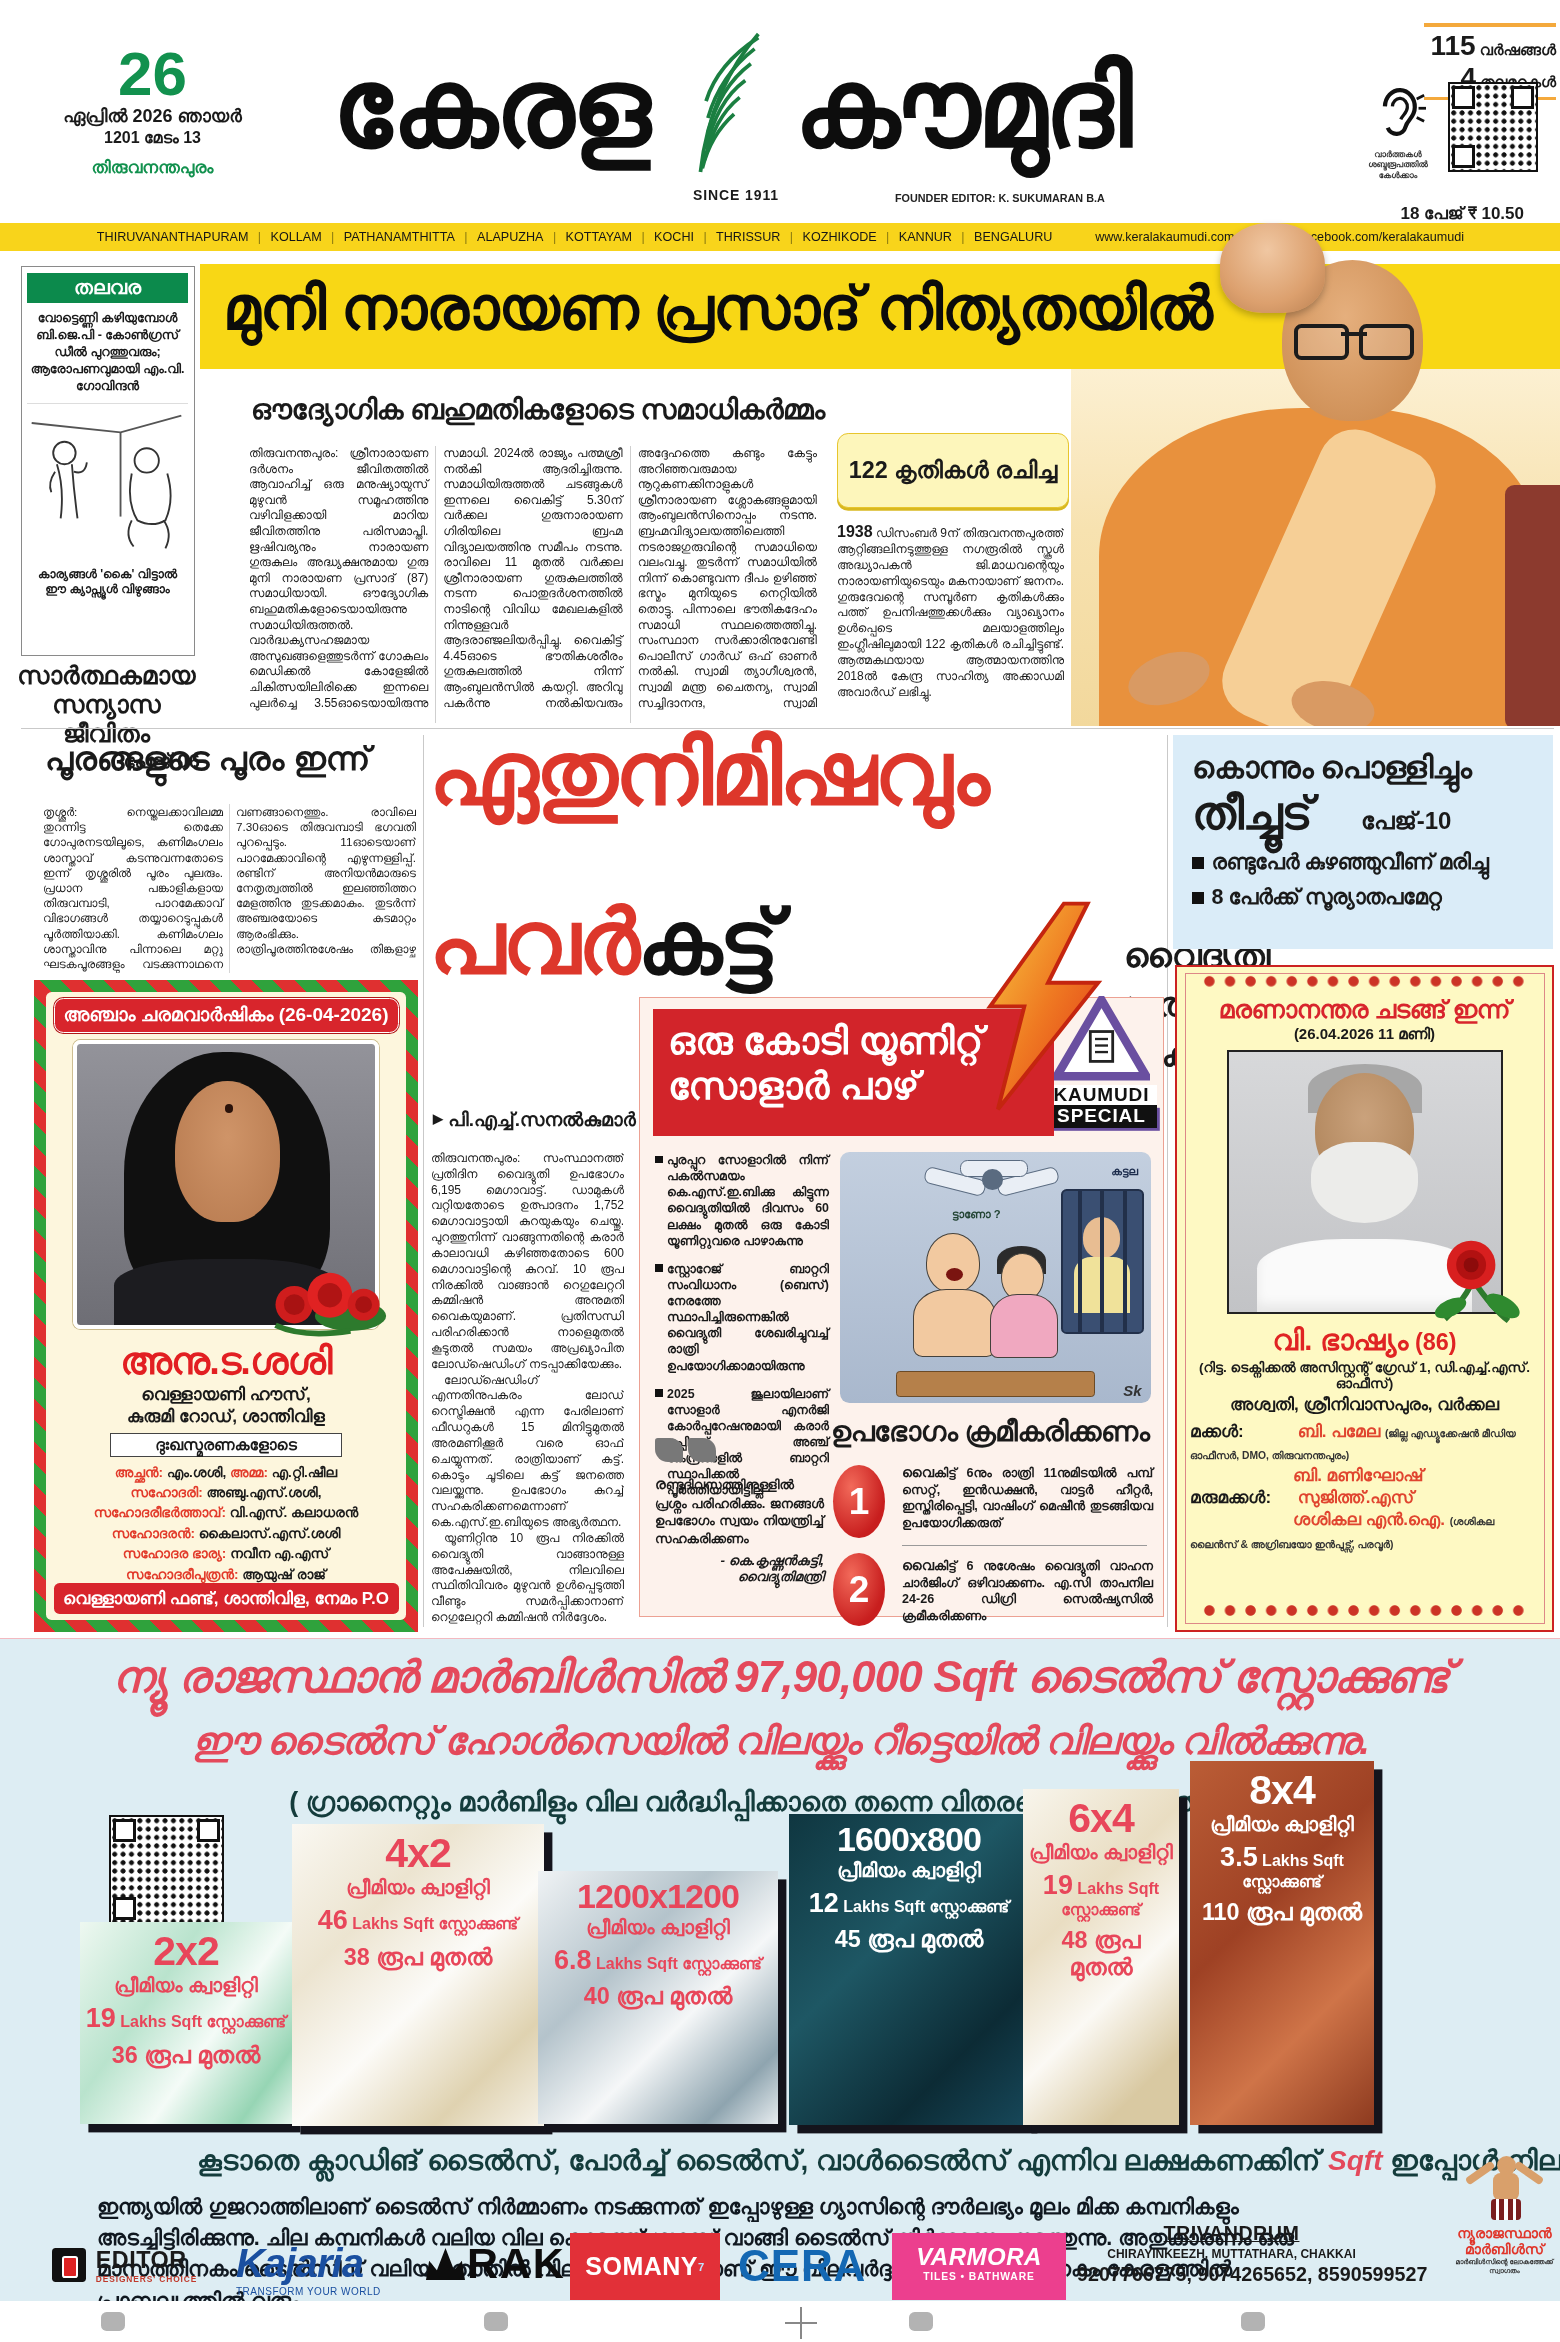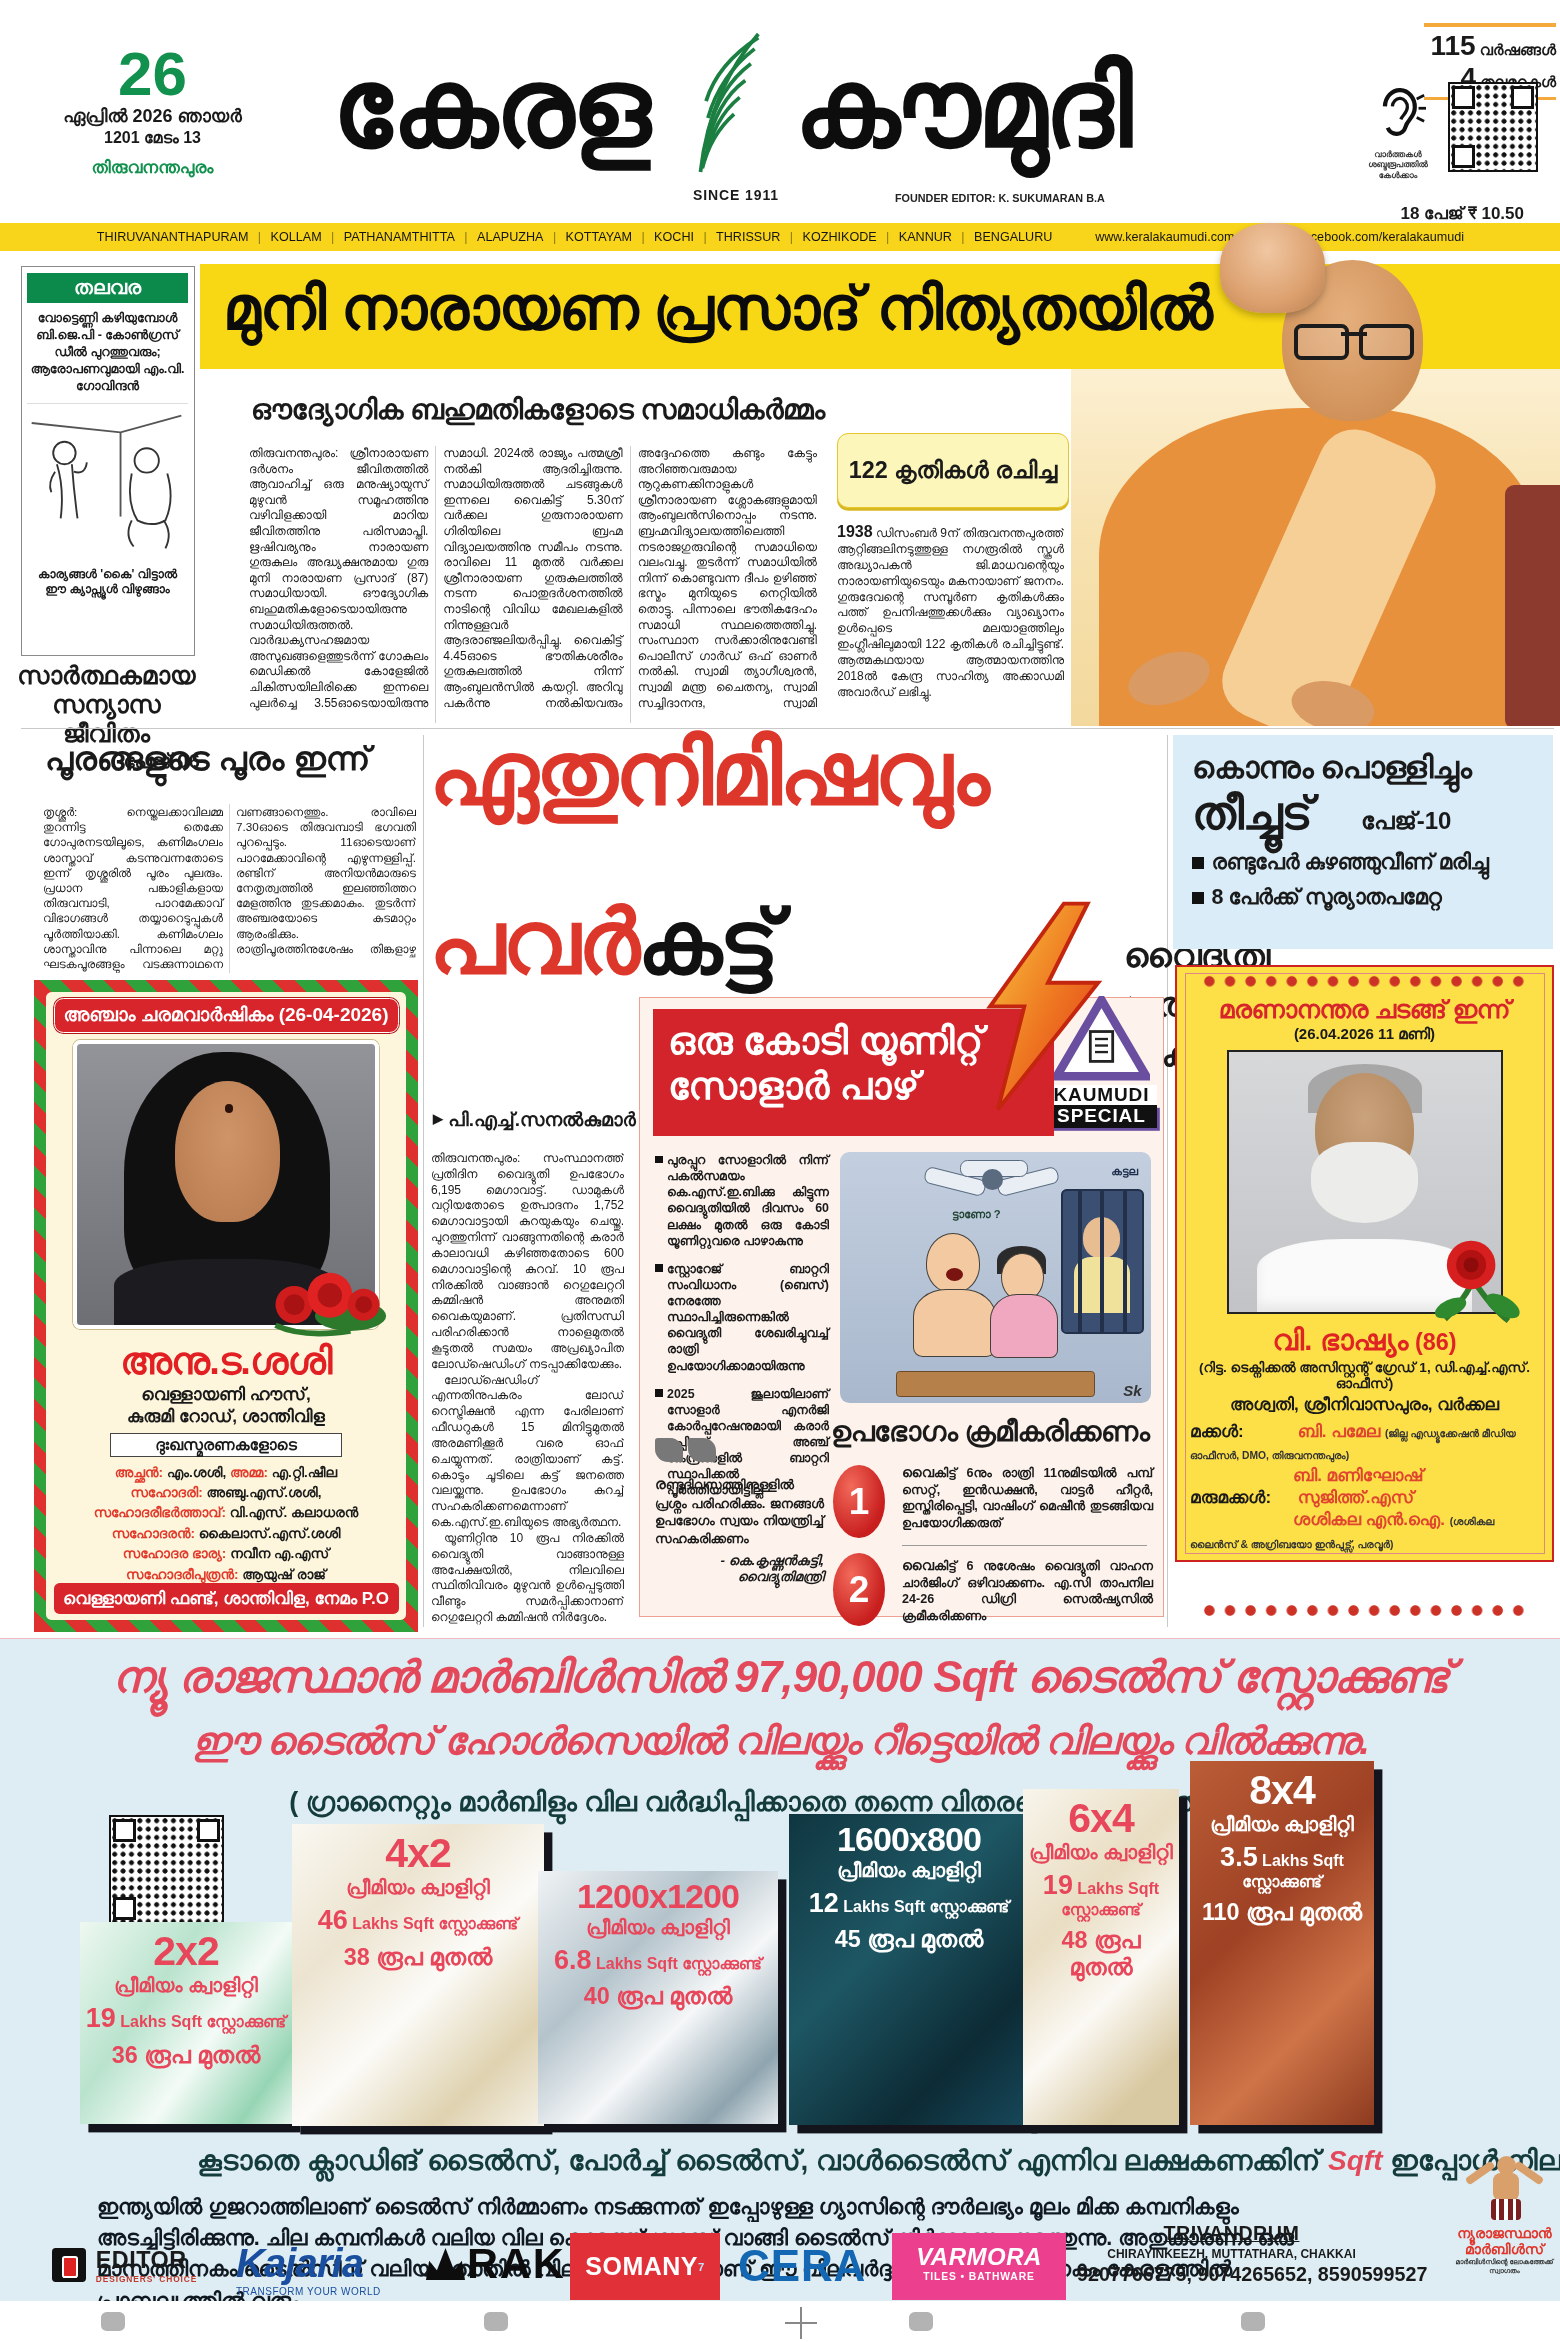--- a/index.html
+++ b/index.html
@@ -172,21 +172,21 @@
 
   
   #heat{left:1173px;top:735px;width:380px;height:214px;background:#daecf8;padding:15px 19px;box-sizing:border-box;}
   #heat-l1{font-size:31px;font-weight:800;letter-spacing:-0.9px;}
   #heat-l2{font-size:46px;font-weight:900;letter-spacing:-0.9px;display:inline-block;}
   #heat-page{font-size:24px;font-weight:800;display:inline-block;margin-left:45px;}
   .heat-b{font-size:21.5px;font-weight:800;margin-top:9.4px;letter-spacing:-0.5px;}
   .heat-b:before{content:"";display:inline-block;width:12px;height:12px;background:#111;margin-right:7.5px;}
 
   
-  #obit{left:1175px;top:965px;width:379px;height:597px;background:#fde047;border:2.8px solid #cc2222;box-sizing:border-box;}
+  #obit{left:1175px;top:965px;width:379px;height:667px;background:#fef9c3;border:2.8px solid #cc2222;box-sizing:border-box;}
   #obit-inner{position:absolute;left:7.5px;top:5.6px;right:7.5px;bottom:5.6px;border:0.9px solid #d88;}
   .orn{height:20.6px;margin:3.7px 24px;background:radial-gradient(circle at 8.4px 10.3px,#cc3326 4.7px,transparent 5.6px);
        background-size:20.6px 20.6px;background-repeat:repeat-x;}
   #obit-title{color:#d8252c;font-size:25px;font-weight:900;text-align:center;letter-spacing:-0.5px;}
   #obit-dt{font-size:15px;font-weight:800;text-align:center;}
   #obit-photo{margin:7.5px auto 0;width:272px;height:260px;border:2.8px solid #222;background:linear-gradient(180deg,#d7d8da,#c2c3c6);position:relative;}
   #ob-head{position:absolute;left:86px;top:20.6px;width:99px;height:112px;background:radial-gradient(ellipse at 50% 40%,#caa27c,#ad8258);border-radius:50% 50% 46% 46%;}
   #ob-hair{position:absolute;left:79px;top:11.2px;width:114px;height:49px;background:#a7a7a7;border-radius:50% 50% 0 0;}
   #ob-beard{position:absolute;left:82px;top:90px;width:107px;height:81px;background:#ececea;border-radius:40% 40% 50% 50%;}
   #ob-shirt{position:absolute;left:28px;bottom:0;width:215px;height:73px;background:#fafafa;border-radius:40% 40% 0 0;box-shadow:inset 0 -7.5px 11.2px rgba(0,0,0,.08);}

